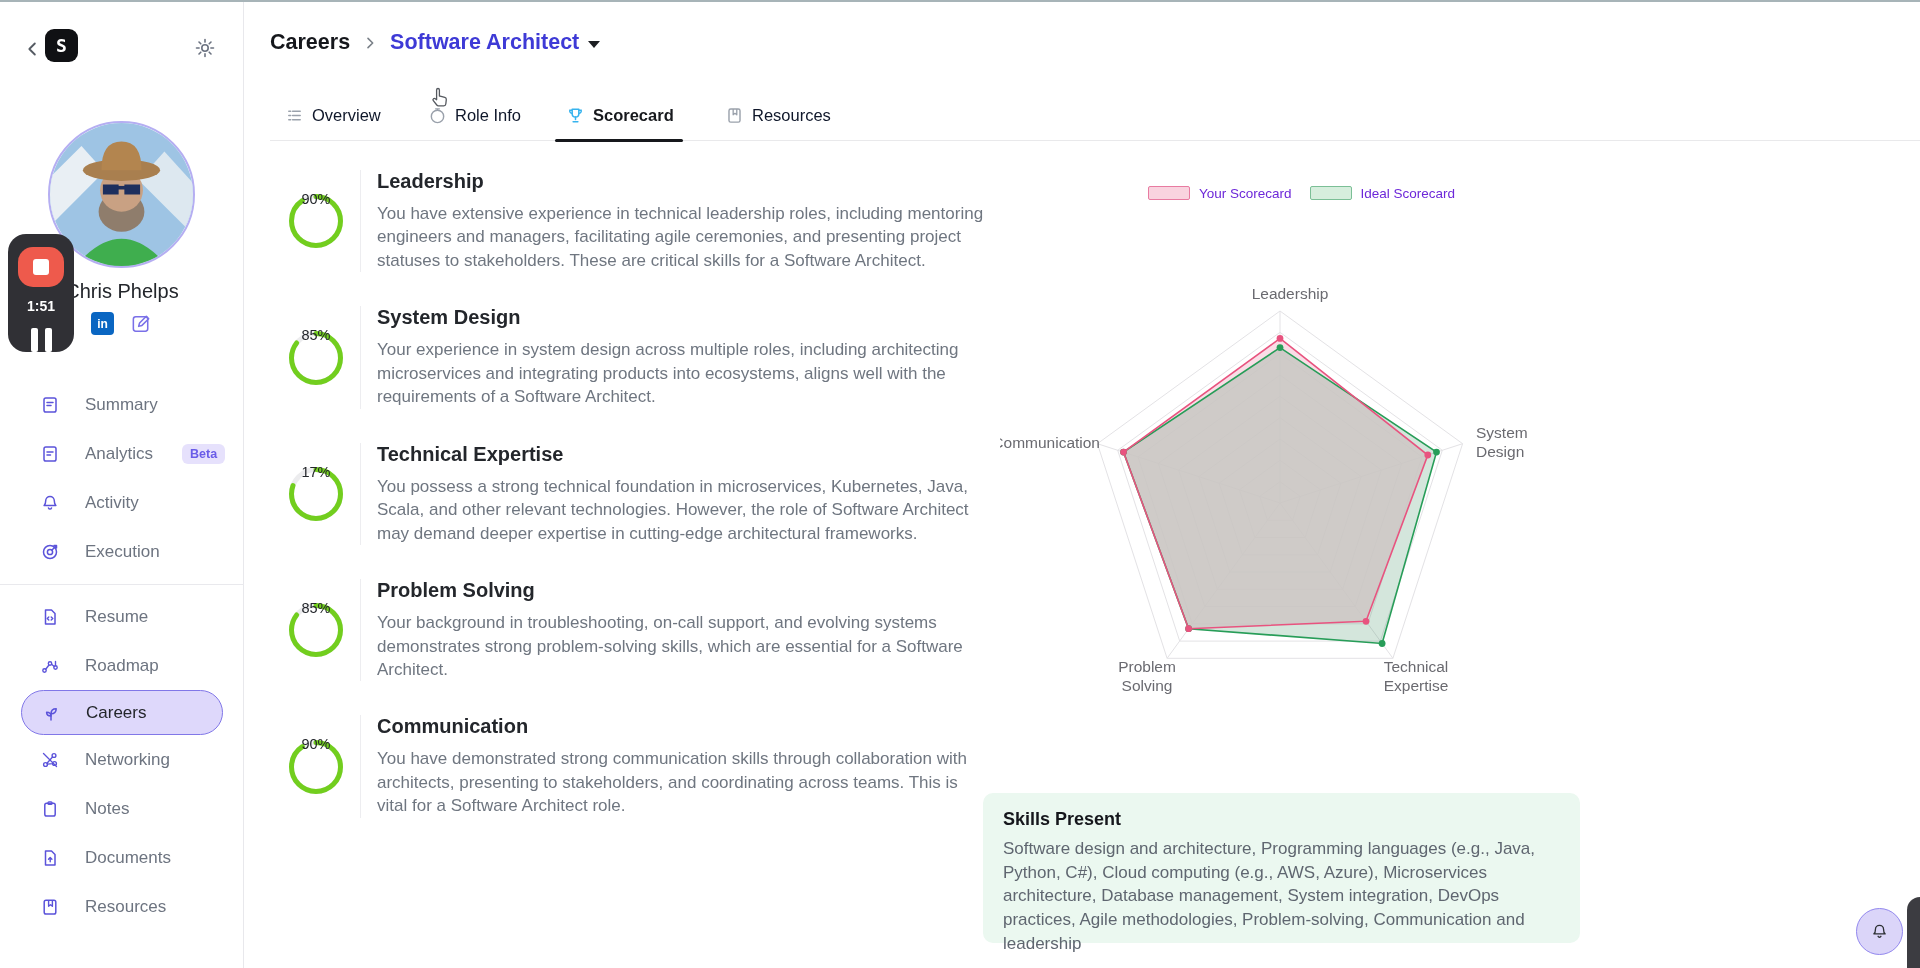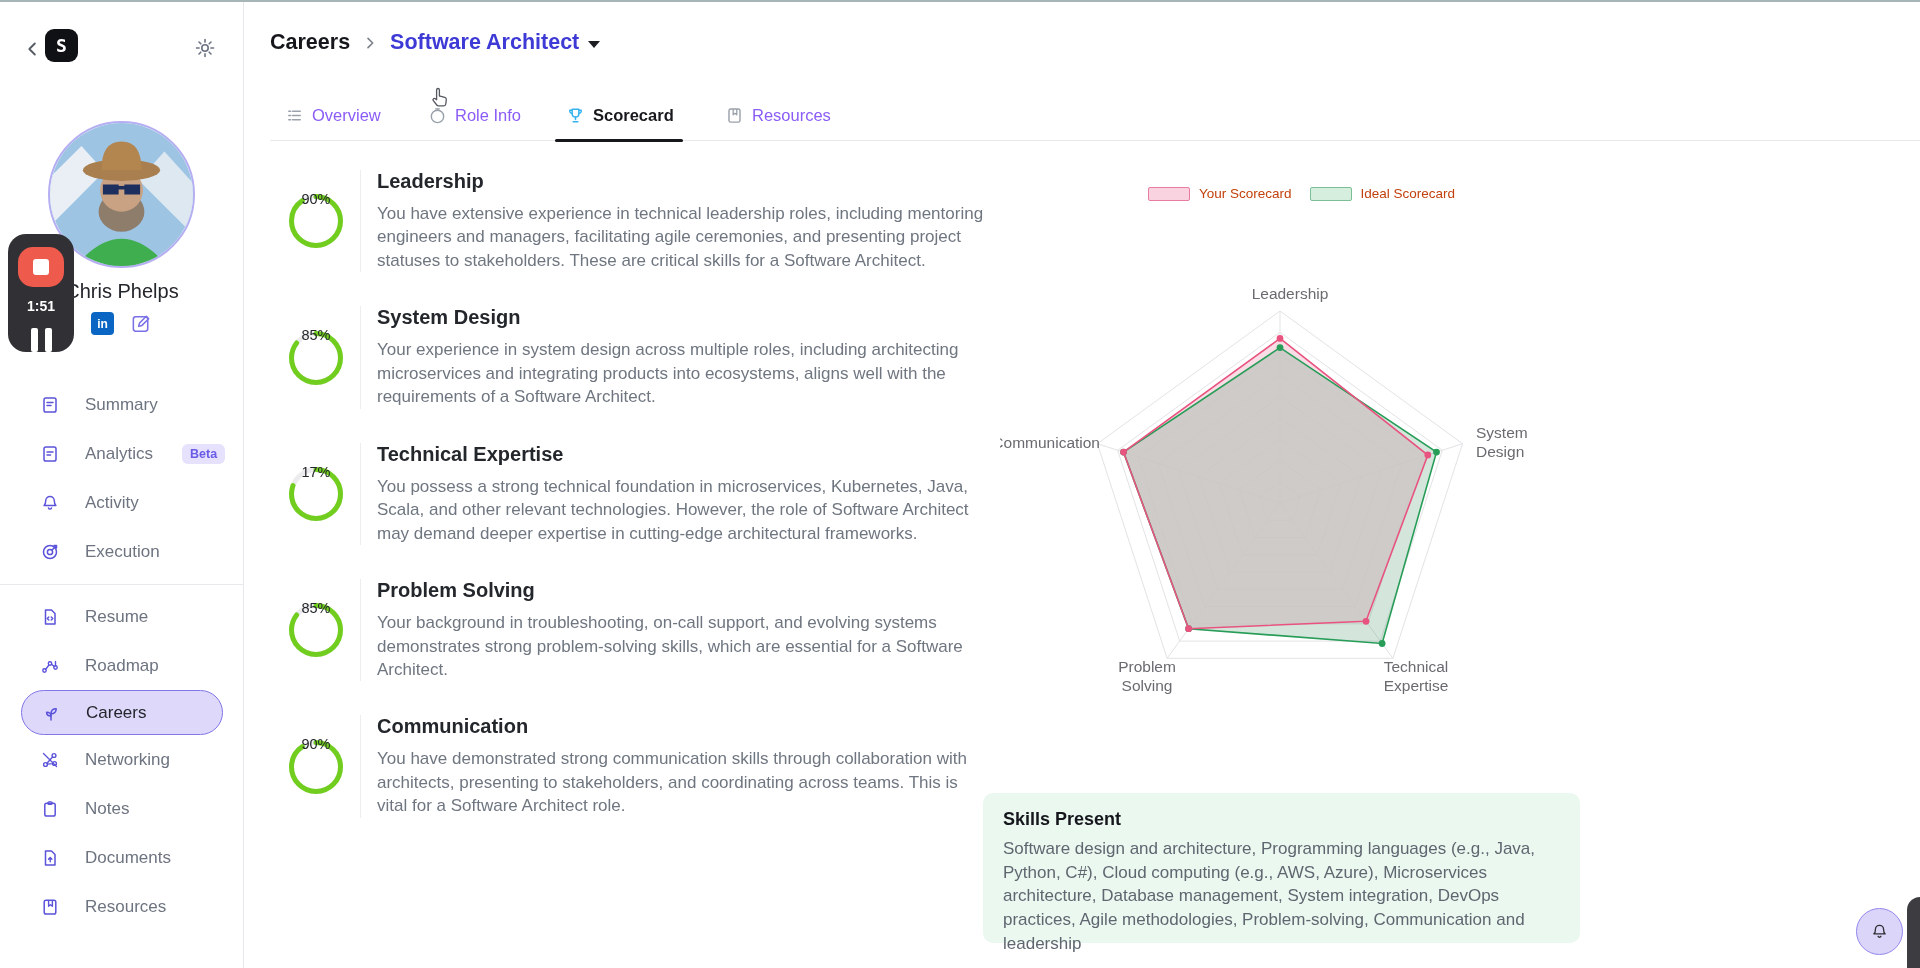--- a/index.html
+++ b/index.html
@@ -40,39 +40,39 @@
 
   
   .breadcrumb{position:absolute;left:270px;top:30px;display:flex;align-items:center;gap:12px;font-size:21.5px;font-weight:700;}
   .bc-root{color:#15171c;}
   .bc-sep{color:#7a8088;width:16px;height:16px;}
   .bc-current{color:#3e3ad6;display:flex;align-items:center;gap:9px;}
   .bc-caret{width:0;height:0;border-left:6px solid transparent;border-right:6px solid transparent;border-top:7px solid #1c1e22;margin-top:3px;}
 
   .tabs{position:absolute;left:244px;top:100px;right:0;height:41px;}
   .tabs-line{position:absolute;left:26px;right:0;bottom:0;height:1px;background:#e9e9eb;}
-  .tab{position:absolute;top:6px;display:flex;align-items:center;gap:8px;font-size:16.5px;color:#8b5cf6;}
+  .tab{position:absolute;top:6px;display:flex;align-items:center;gap:8px;font-size:16.5px;color:#0f172a;}
   .tab .tico{width:19px;height:19px;color:#9aa1ab;}
   .tab.active{color:#17191d;font-weight:600;}
   .tab-underline{position:absolute;left:311px;bottom:-1px;width:128px;height:3px;background:#16181c;border-radius:2px;}
   .hand-cursor{position:absolute;left:184px;top:-14px;width:24px;height:24px;z-index:5;}
 
   
   .skills-col{position:absolute;left:287px;top:170px;width:700px;}
   .skill-card{display:flex;margin-bottom:34px;}
   .ring-wrap{width:58px;height:58px;position:relative;align-self:center;flex:0 0 58px;}
   .ring-pct{position:absolute;left:0;top:0;width:58px;height:58px;display:flex;align-items:center;justify-content:center;
             font-size:14.5px;color:#23262b;}
   .skill-text{margin-left:15px;border-left:1px solid #ededf0;padding-left:16px;width:625px;}
   .skill-title{font-size:20px;font-weight:600;color:#23262b;margin-bottom:9px;}
   .skill-desc{font-size:17px;color:#6f7680;line-height:1.38;}
 
   
   .legend{position:absolute;left:1148px;top:186px;display:flex;gap:18px;align-items:center;}
-  .legend-item{display:flex;align-items:center;gap:9px;font-size:13.5px;color:#c2410c;}
+  .legend-item{display:flex;gap:9px;font-size:13.5px;color:#6d28d9;}
   .sw{width:42px;height:14px;border-radius:2px;}
   .sw-pink{background:#f9d3df;border:1.5px solid #e87ba1;}
   .sw-green{background:#d6eedd;border:1.5px solid #7bbf96;}
   .radar{position:absolute;left:1000px;top:280px;width:580px;height:460px;}
 
   
   .skills-present{position:absolute;left:983px;top:793px;width:597px;height:150px;background:#ebf8f0;border-radius:10px;padding:16px 20px;}
   .sp-title{font-size:18px;font-weight:700;color:#15171c;margin-bottom:7px;}
   .sp-text{font-size:17px;color:#5f6670;line-height:1.39;}
 

